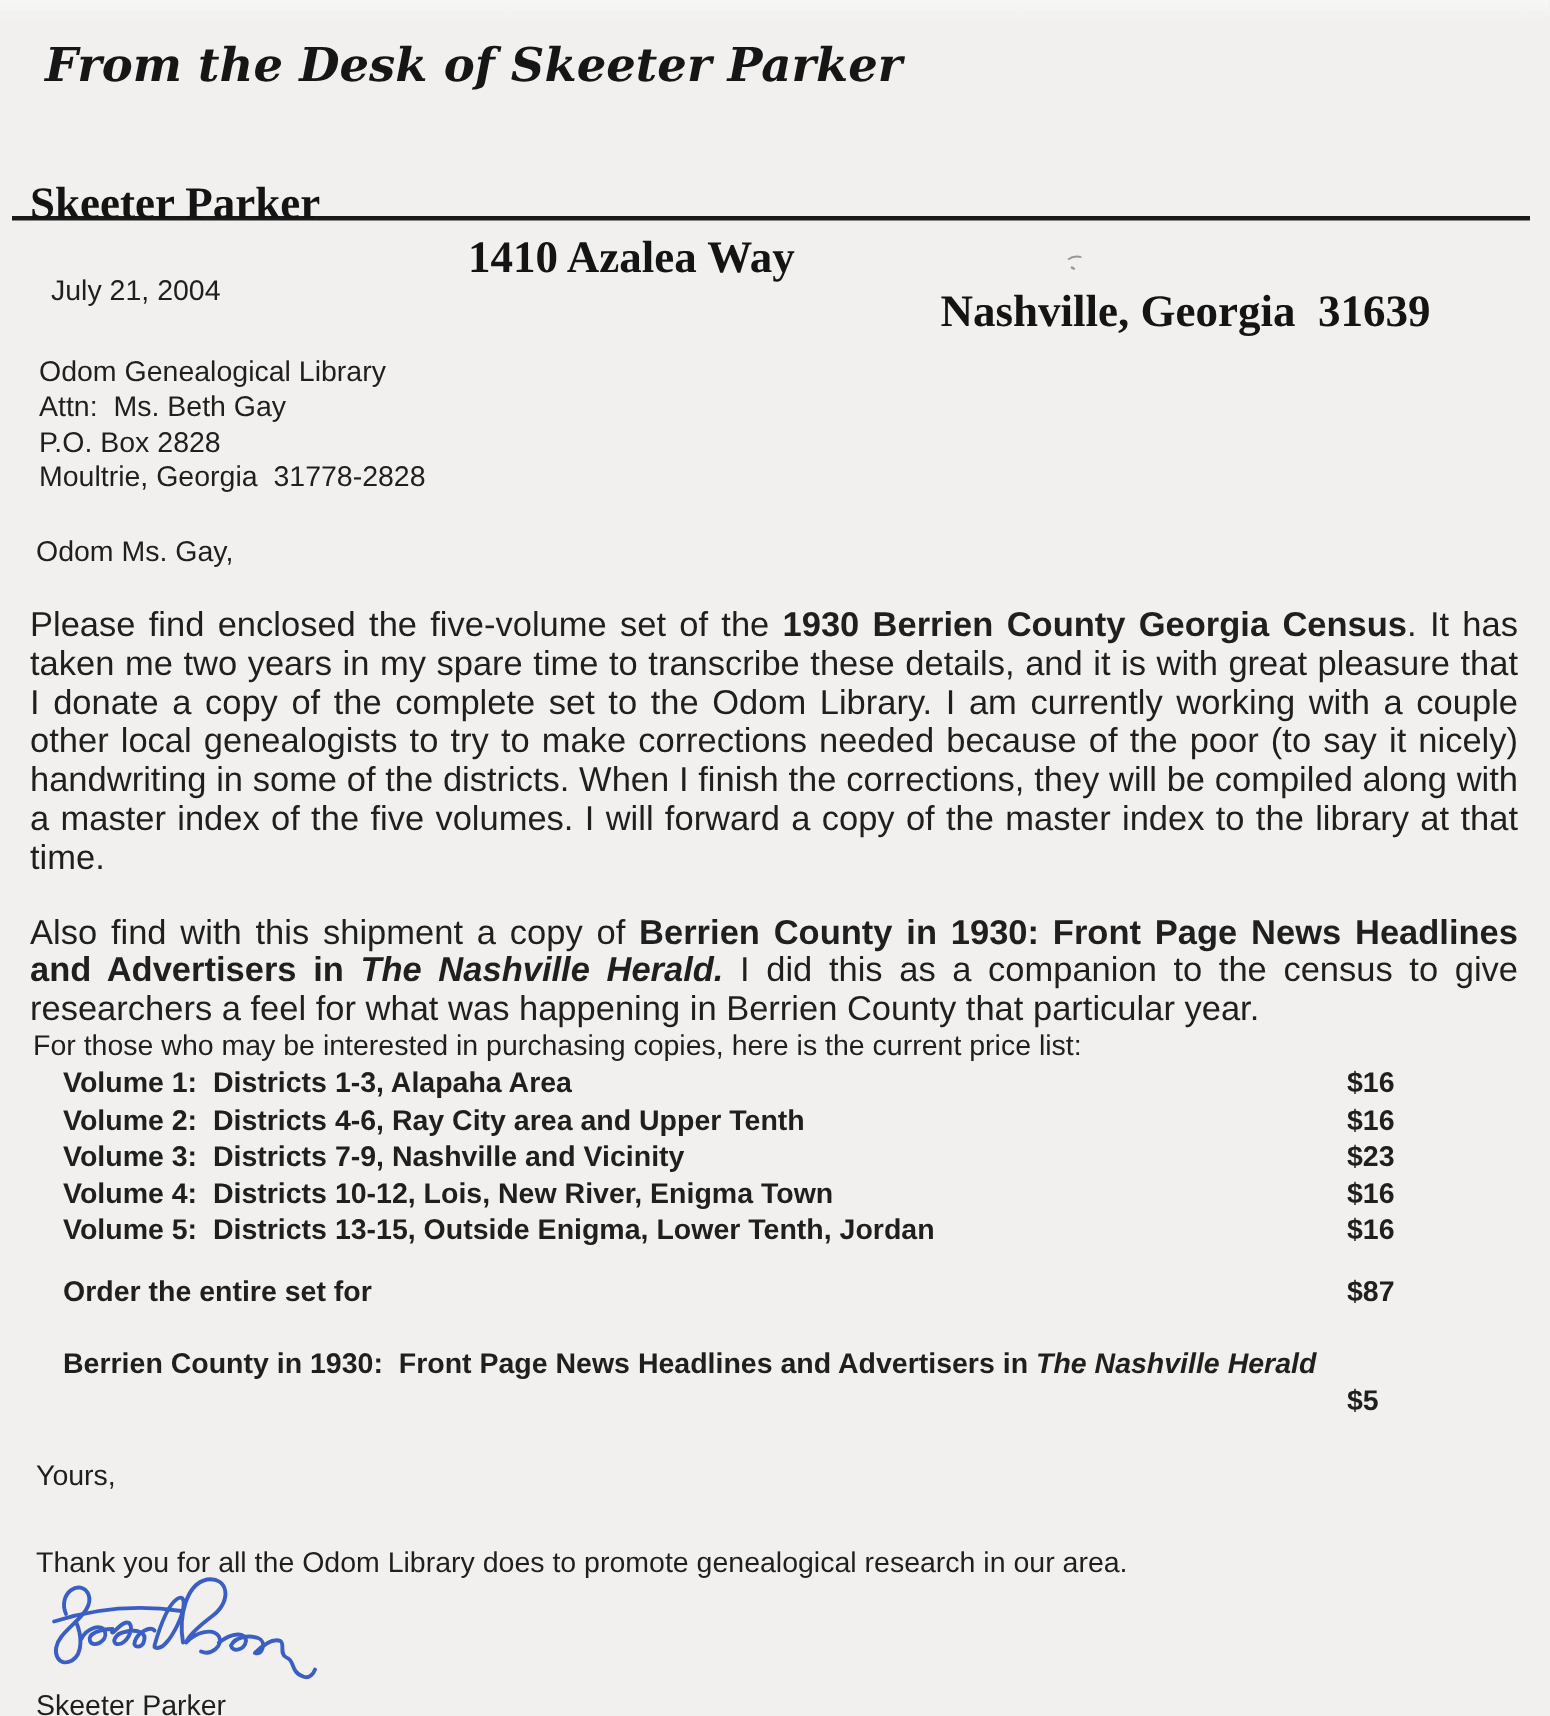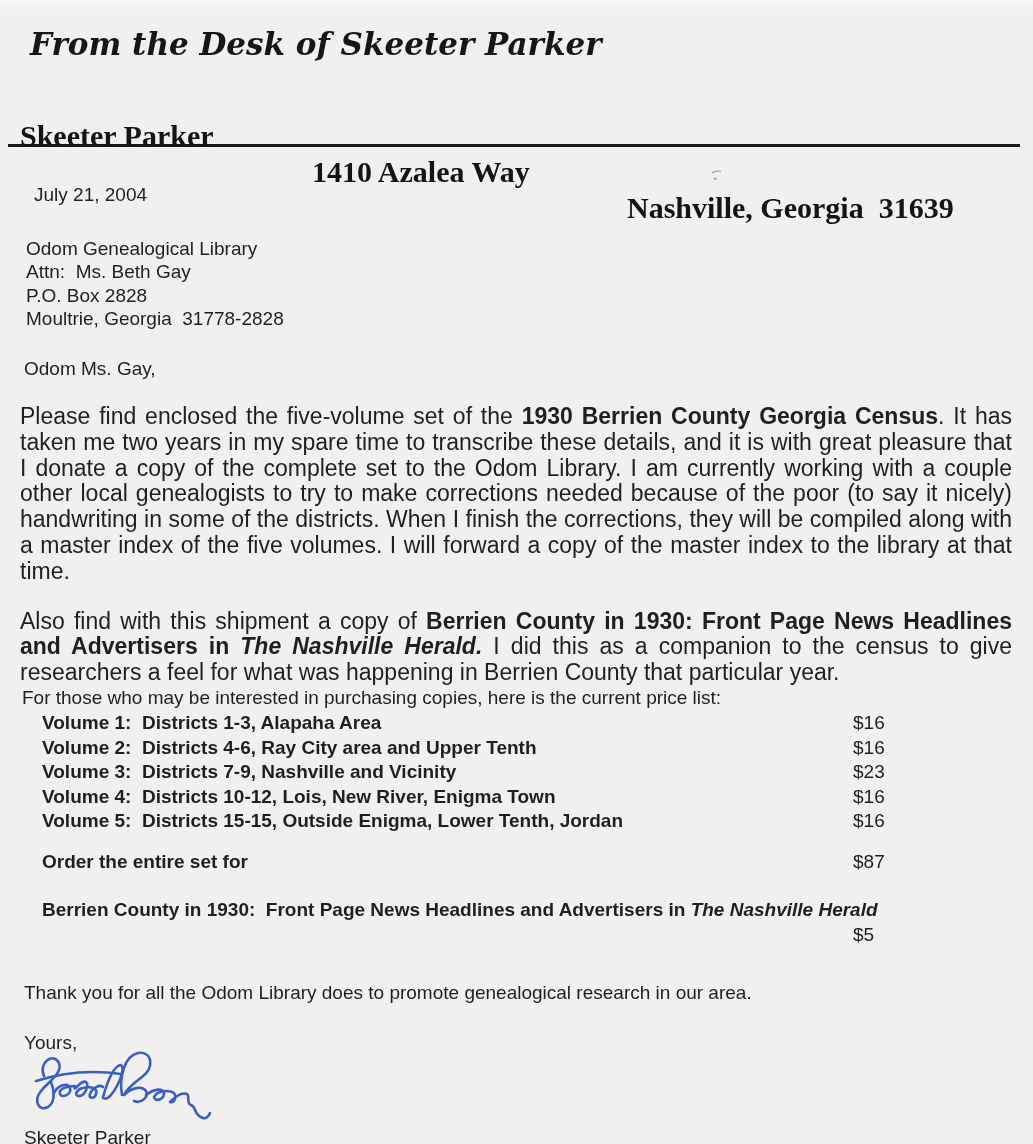--- a/index.html
+++ b/index.html
@@ -70,23 +70,23 @@
   .price-row { position: relative; height: 24.5px; }
   .row-label {
     margin-left: 22px;
     font-weight: bold;
     font-size: 19px;
     line-height: 24.5px;
     white-space: pre-wrap;
   }
   .row-price {
     position: absolute;
-    left: 833px;
+    left: 878px;
     top: 0;
-    font-weight: normal;
+    font-weight: bold;
     font-size: 19px;
     line-height: 24.5px;
   }
   .set-offer { margin-top: 16px; }
   .herald-block { margin-top: 24px; }
   .herald-line {
     margin-left: 22px;
     font-size: 19px;
     line-height: 24.5px;
     white-space: pre-wrap;
@@ -148,39 +148,39 @@
     </div>
     <div class="price-row">
       <span class="row-label">Volume 3:  Districts 7-9, Nashville and Vicinity</span>
       <span class="row-price">$23</span>
     </div>
     <div class="price-row">
       <span class="row-label">Volume 4:  Districts 10-12, Lois, New River, Enigma Town</span>
       <span class="row-price">$16</span>
     </div>
     <div class="price-row">
-      <span class="row-label">Volume 5:  Districts 15-15, Outside Enigma, Lower Tenth, Jordan</span>
+      <span class="row-label">Volume 5:  Districts 13-15, Outside Enigma, Lower Tenth, Jordan</span>
       <span class="row-price">$16</span>
     </div>
 
     <div class="price-row set-offer">
       <span class="row-label">Order the entire set for</span>
       <span class="row-price">$87</span>
     </div>
 
     <div class="herald-block">
       <div class="herald-line"><span class="bold">Berrien County in 1930:  Front Page News Headlines and Advertisers in </span><span class="bold-italic">The Nashville Herald</span></div>
       <div class="herald-price-row">
         <span class="row-price">$5</span>
       </div>
     </div>
   </div>
 
+  <div class="line valediction">Yours,</div>
   <div class="line thanks-line">Thank you for all the Odom Library does to promote genealogical research in our area.</div>
-  <div class="line valediction">Yours,</div>
 
   <div class="signature-wrap">
     <svg width="195" height="78" viewBox="0 0 195 78" aria-hidden="true">
       <g fill="none" stroke="var(--signature)" stroke-width="2.6" stroke-linecap="round" stroke-linejoin="round">
         <path d="M20 32 C14 18 30 8 35 19 C39 29 24 38 17 47 C9 57 15 68 24 63 C32 58 30 45 27 38"></path>
         <path d="M30 49 C34 41 44 38 46 44 C48 50 38 55 36 50 C34 45 43 42 51 42 C49 50 57 35 62 38 C66 42 60 53 54 52 C50 51 53 45 59 44 C67 42 74 44 72 50 C71 55 64 55 66 50 C68 44 76 40 79 43"></path>
         <path d="M12 37 C40 28 70 26 97 30"></path>
         <path d="M79 53 C83 39 88 26 94 22 C100 18 100 28 94 40 C90 48 84 57 79 54"></path>
         <path d="M98 51 C95 34 100 12 114 9 C128 7 131 23 118 33 C110 39 102 46 100 51 C107 44 118 41 122 47 C125 53 117 60 110 57"></path>
         <path d="M122 51 C131 44 140 44 140 50 C139 56 131 58 130 53 C133 47 142 46 148 48 C154 50 151 60 146 58 C151 53 158 48 163 50 C166 52 162 59 167 61 C173 63 169 71 179 74 C182 75 185 72 186 69"></path>

